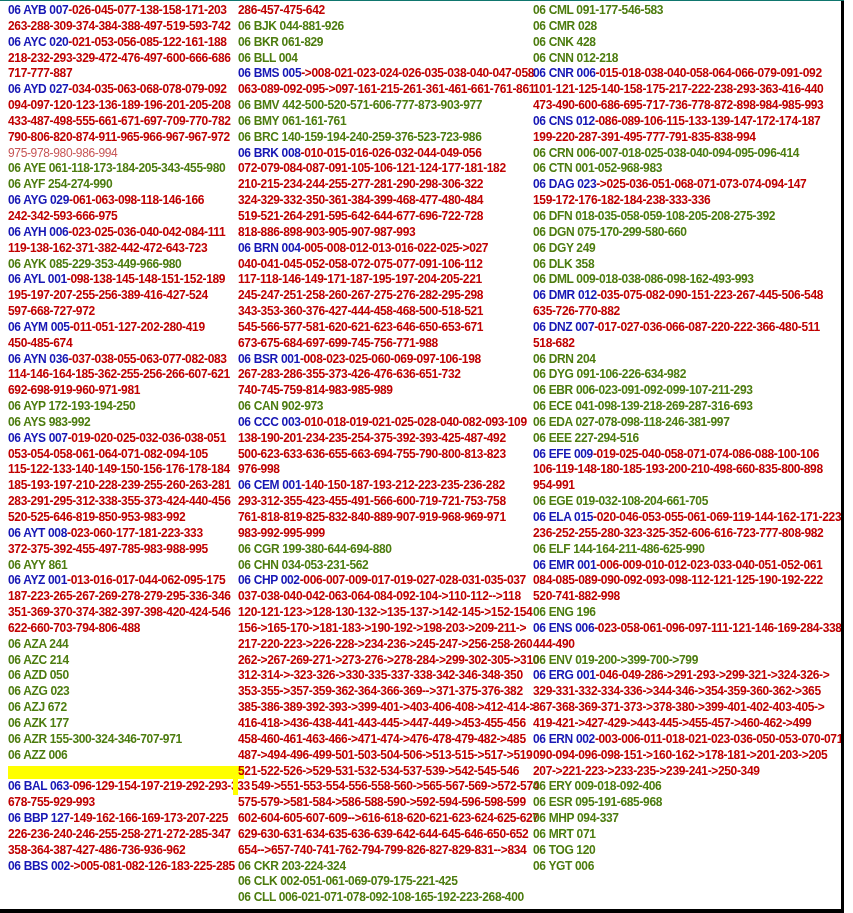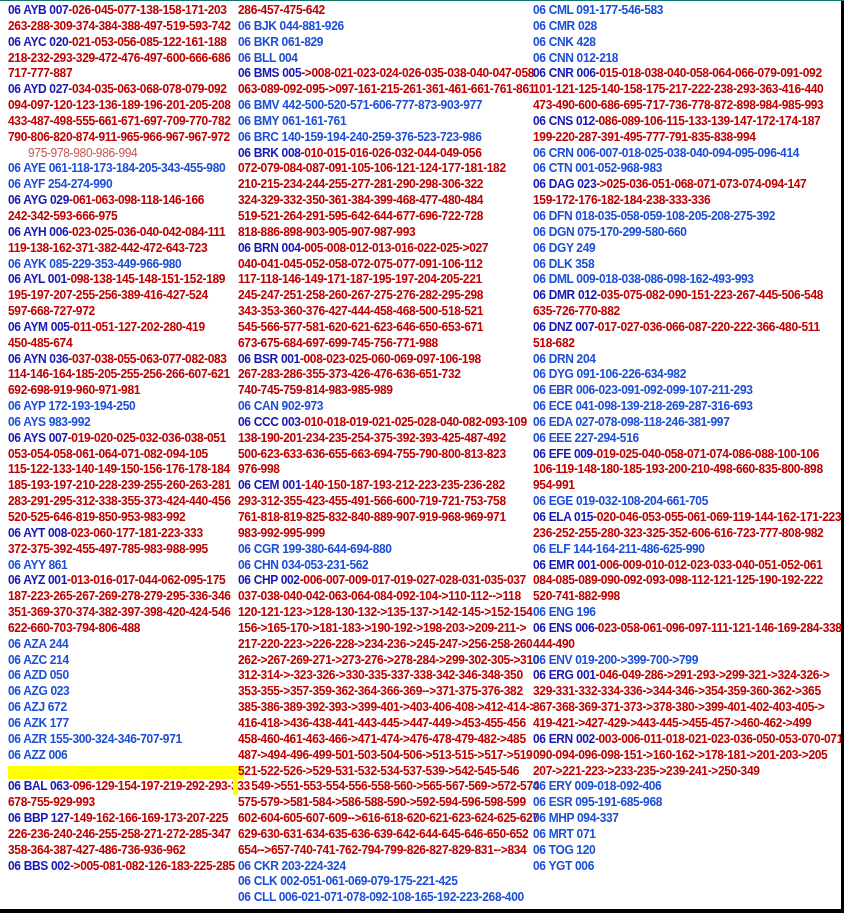--- a/index.html
+++ b/index.html
@@ -17,22 +17,22 @@
   }
   .border-right{position:absolute;right:0;top:0;width:3px;height:100%;background:#000;}
   .border-bottom{position:absolute;left:0;bottom:0;width:100%;height:4px;background:#000;}
   .col{position:absolute;top:2px;white-space:nowrap;}
   .col-0{left:8px;}
   .col-1{left:238px;}
   .col-2{left:533px;}
   .line{height:15.85px;line-height:15.85px;}
   .seg-blue{color:#1717b5;}
   .seg-red{color:#c00000;}
-  .seg-black{color:#1d4ed8;}
-  .seg-lightred{color:#c85555;font-weight:400;margin-left:20px;}
+  .seg-black{color:#4d7c0f;}
+  .seg-lightred{color:#c85555;font-weight:400;}
   .highlight-row{background:#ffff00;height:13px;margin-top:2px;margin-bottom:0.85px;width:236px;}
   .mark-left{box-shadow:-5px 0 0 #ffff00;text-align:right;}
 </style>
 </head>
 <body>
 
 <div class="page">
   <div class="col col-0">
       <div class="line"><span class="seg-blue">06 AYB 007</span><span class="seg-red">-026-045-077-138-158-171-203</span></div>
       <div class="line"><span class="seg-red">263-288-309-374-384-388-497-519-593-742</span></div>
@@ -50,21 +50,21 @@
       <div class="line"><span class="seg-red">242-342-593-666-975</span></div>
       <div class="line"><span class="seg-blue">06 AYH 006</span><span class="seg-red">-023-025-036-040-042-084-111</span></div>
       <div class="line"><span class="seg-red">119-138-162-371-382-442-472-643-723</span></div>
       <div class="line"><span class="seg-black">06 AYK 085-229-353-449-966-980</span></div>
       <div class="line"><span class="seg-blue">06 AYL 001</span><span class="seg-red">-098-138-145-148-151-152-189</span></div>
       <div class="line"><span class="seg-red">195-197-207-255-256-389-416-427-524</span></div>
       <div class="line"><span class="seg-red">597-668-727-972</span></div>
       <div class="line"><span class="seg-blue">06 AYM 005</span><span class="seg-red">-011-051-127-202-280-419</span></div>
       <div class="line"><span class="seg-red">450-485-674</span></div>
       <div class="line"><span class="seg-blue">06 AYN 036</span><span class="seg-red">-037-038-055-063-077-082-083</span></div>
-      <div class="line"><span class="seg-red">114-146-164-185-205-255-256-266-607-621</span></div>
+      <div class="line"><span class="seg-red">114-146-164-185-362-255-256-266-607-621</span></div>
       <div class="line"><span class="seg-red">692-698-919-960-971-981</span></div>
       <div class="line"><span class="seg-black">06 AYP 172-193-194-250</span></div>
       <div class="line"><span class="seg-black">06 AYS 983-992</span></div>
       <div class="line"><span class="seg-blue">06 AYS 007</span><span class="seg-red">-019-020-025-032-036-038-051</span></div>
       <div class="line"><span class="seg-red">053-054-058-061-064-071-082-094-105</span></div>
       <div class="line"><span class="seg-red">115-122-133-140-149-150-156-176-178-184</span></div>
       <div class="line"><span class="seg-red">185-193-197-210-228-239-255-260-263-281</span></div>
       <div class="line"><span class="seg-red">283-291-295-312-338-355-373-424-440-456</span></div>
       <div class="line"><span class="seg-red">520-525-646-819-850-953-983-992</span></div>
       <div class="line"><span class="seg-blue">06 AYT 008</span><span class="seg-red">-023-060-177-181-223-333</span></div>

